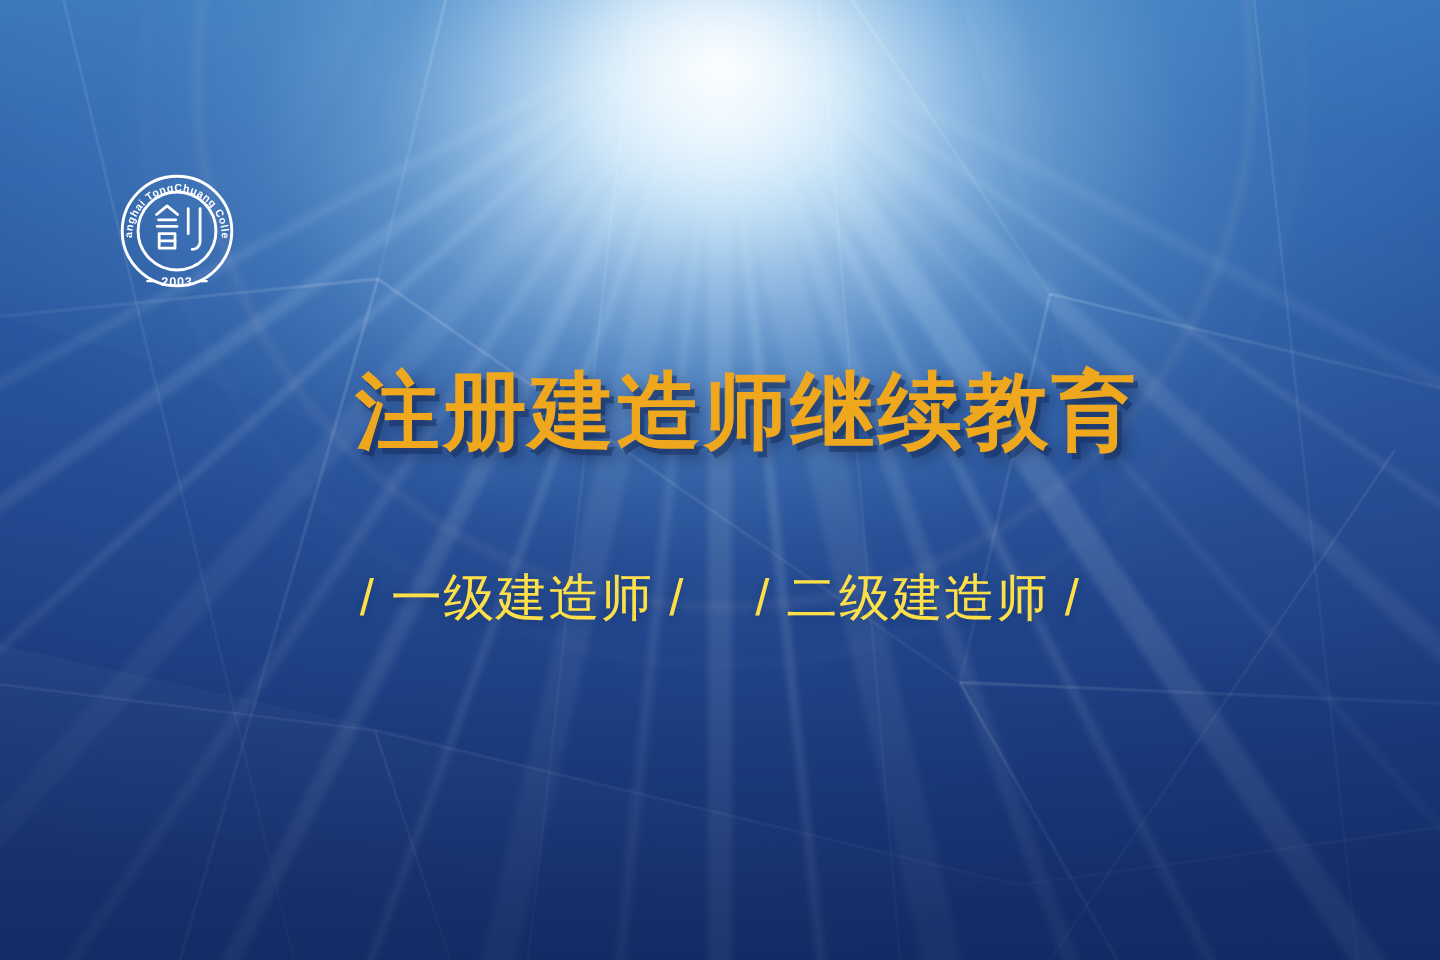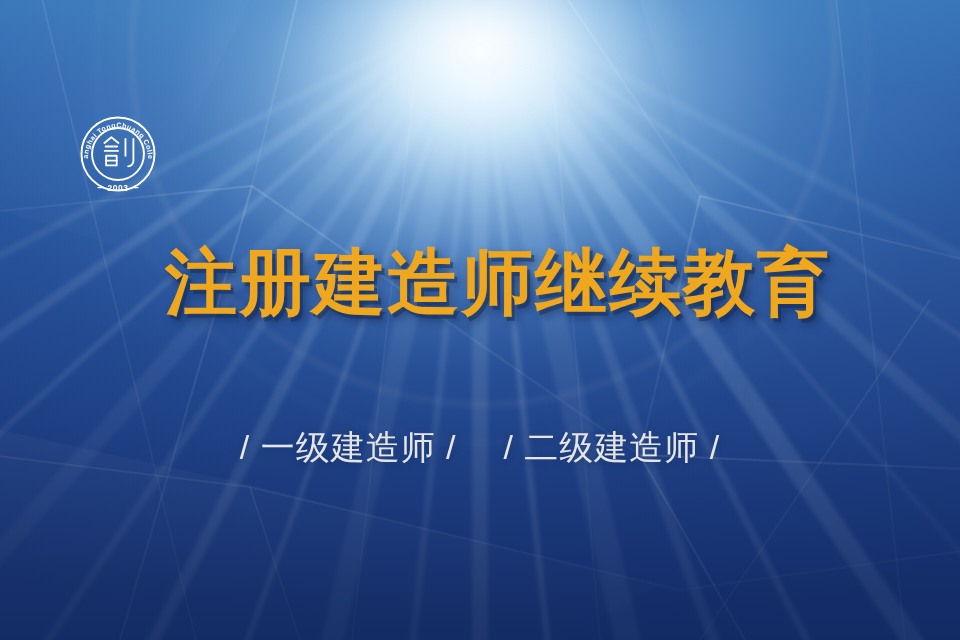--- a/index.html
+++ b/index.html
@@ -192,46 +192,45 @@
   }
 
   
   .main-title {
     position: absolute;
     left: 0;
     right: 0;
     top: 246px;
     text-align: center;
     color: #efa81e;
-    font-size: 72px;
+    font-size: 56px;
     font-weight: bold;
     letter-spacing: 2px;
     line-height: 1;
     white-space: nowrap;
     text-shadow:
       3px 4px 0 rgba(22,44,92,0.52),
       5px 6px 9px rgba(12,30,70,0.50);
     margin-left: 36px;
   }
 
   
   .subtitle {
     position: absolute;
     left: 0;
     right: 0;
     top: 382px;
     text-align: center;
-    color: #e5e5e5;
+    color: #fde047;
     font-size: 34px;
     font-weight: 400;
     line-height: 1;
     white-space: nowrap;
     letter-spacing: 1px;
     text-shadow: 0 2px 6px rgba(16,42,96,0.40);
-    margin-top: 48px;
   }
   .subtitle .sub-item { display: inline-block; }
   .subtitle .sub-gap { display: inline-block; width: 26px; }
 </style>
 </head>
 <body>
 
 <div id="banner">
 
   <div class="bg-base"></div>

